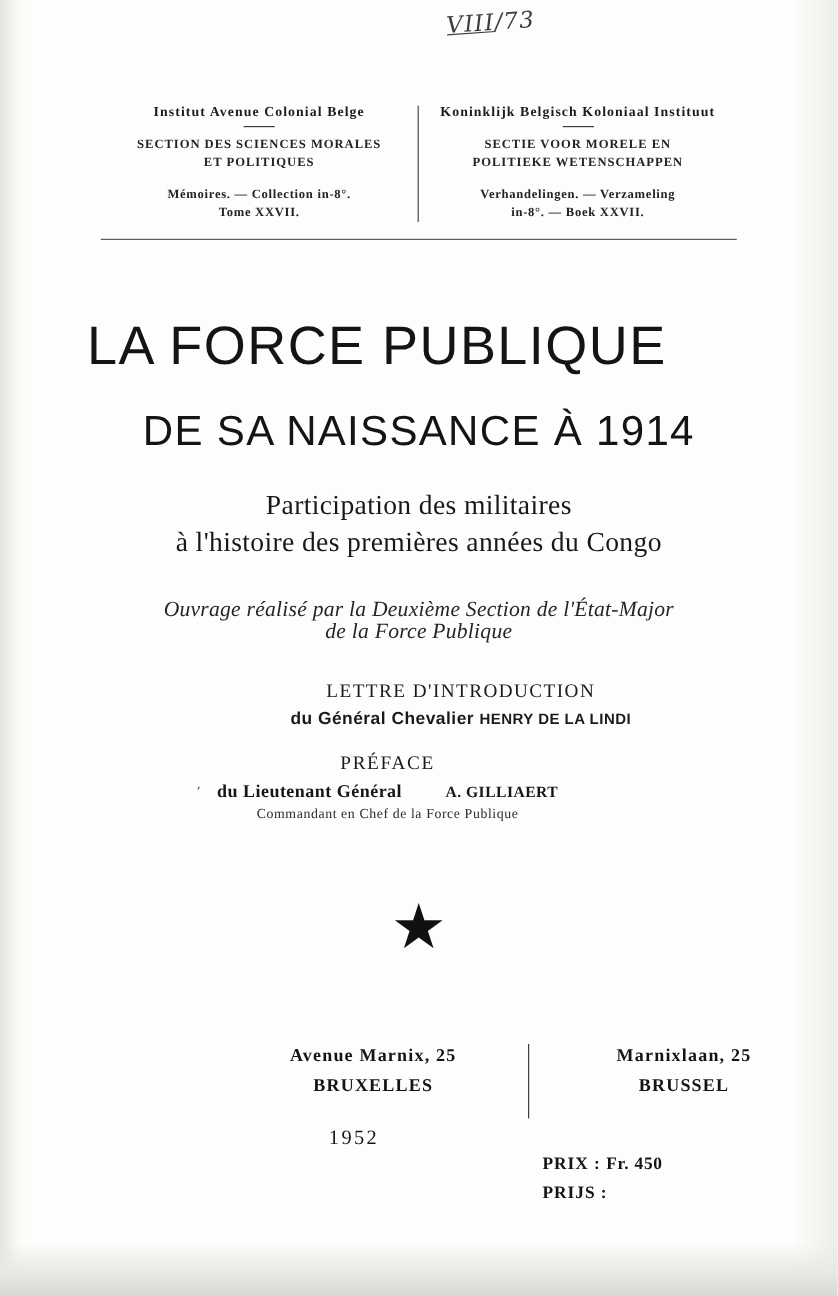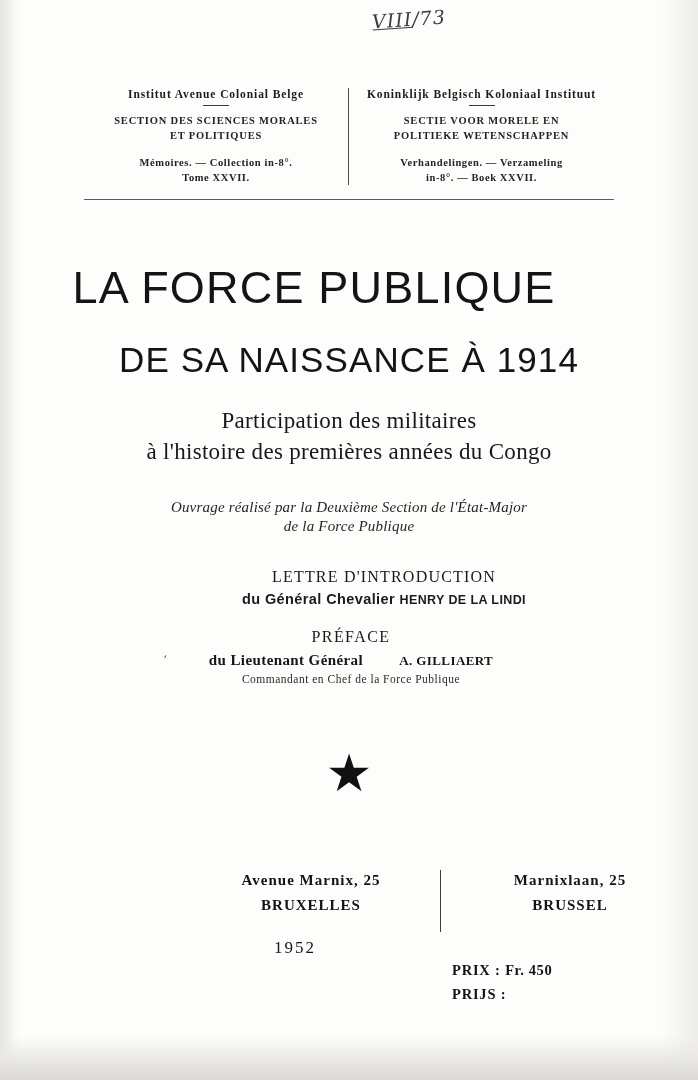--- a/index.html
+++ b/index.html
@@ -154,21 +154,21 @@
   }
 
   .ouvrage {
     position: absolute;
     top: 498px;
     left: 0;
     width: 698px;
     text-align: center;
     font-family: "Liberation Serif", serif;
     font-style: italic;
-    font-size: 15px;
+    font-size: 18px;
     line-height: 19px;
     color: #262626;
     letter-spacing: 0.2px;
   }
 
   .lettre {
     position: absolute;
     top: 568px;
     left: 0;
     width: 698px;
@@ -192,21 +192,20 @@
   .lettre .l2 .sc {
     font-size: 12.5px;
   }
 
   .preface {
     position: absolute;
     top: 628px;
     left: 0;
     width: 646px;
     text-align: center;
-    padding-left: 28px;
   }
   .preface .p1 {
     font-family: "Liberation Serif", serif;
     font-size: 16px;
     letter-spacing: 1.4px;
     color: #1a1a1a;
   }
   .preface .p2 {
     font-family: "Liberation Serif", serif;
     font-weight: bold;

